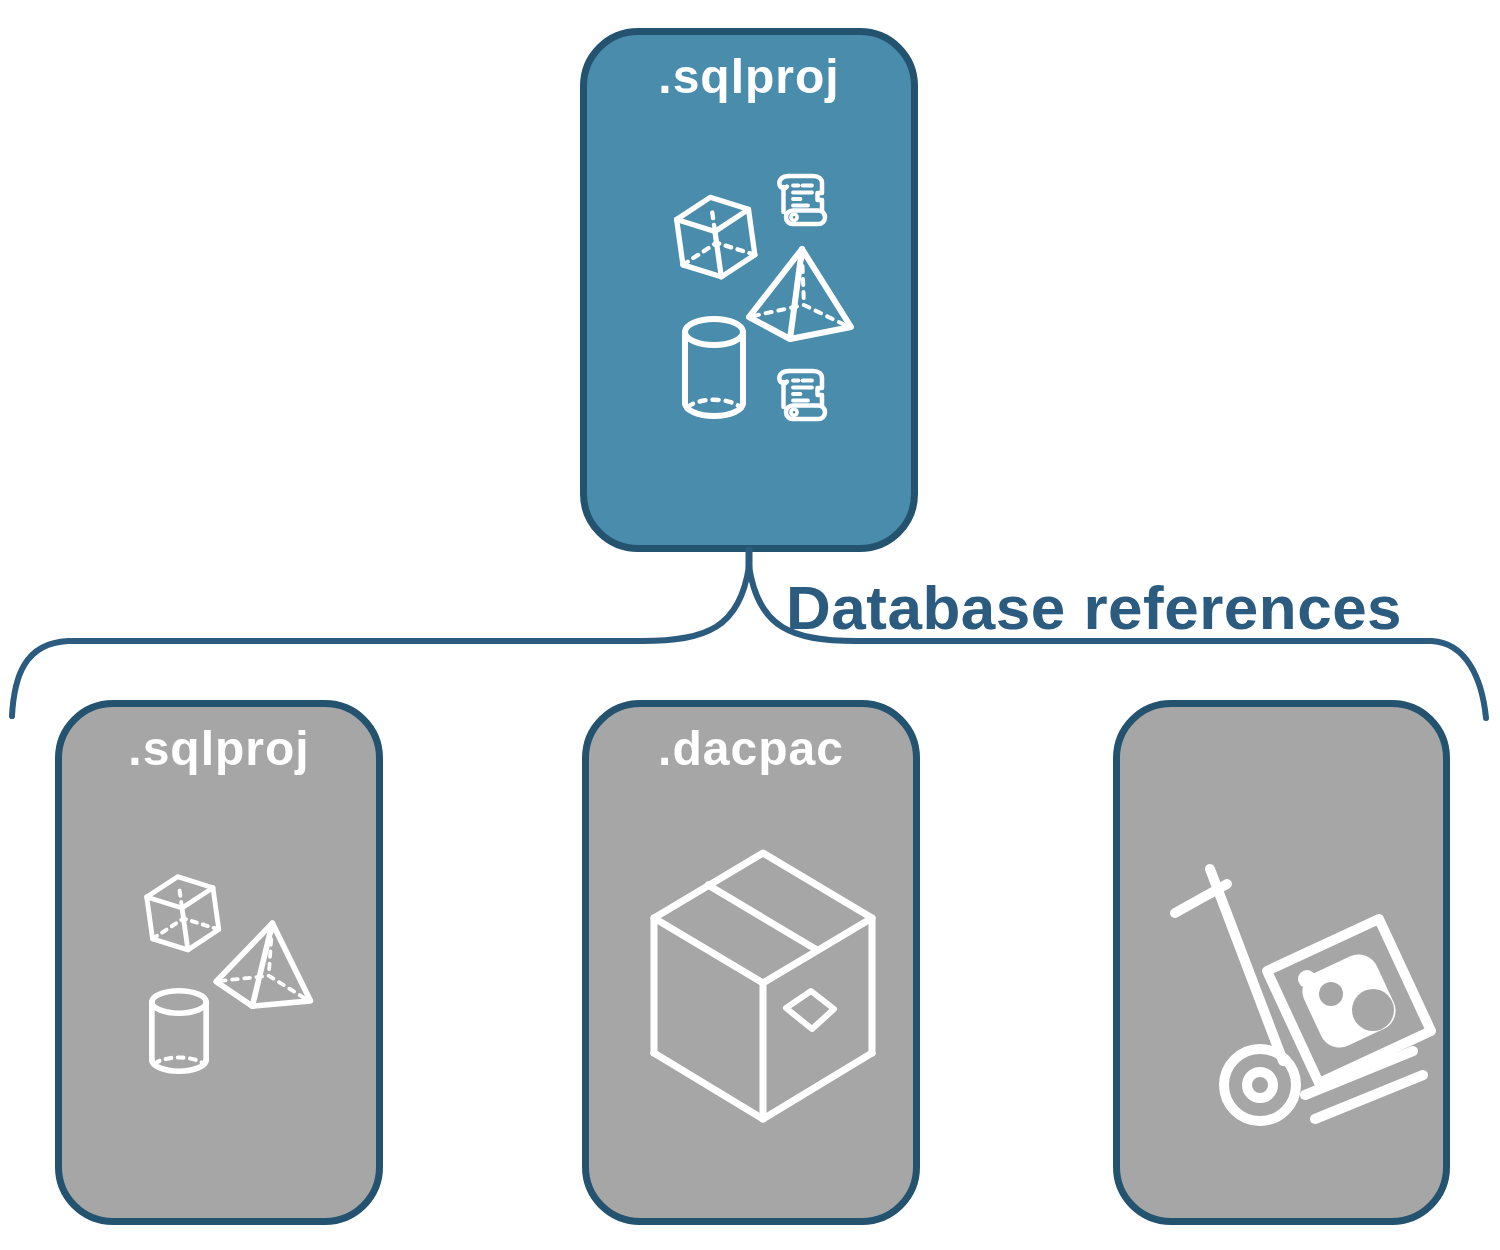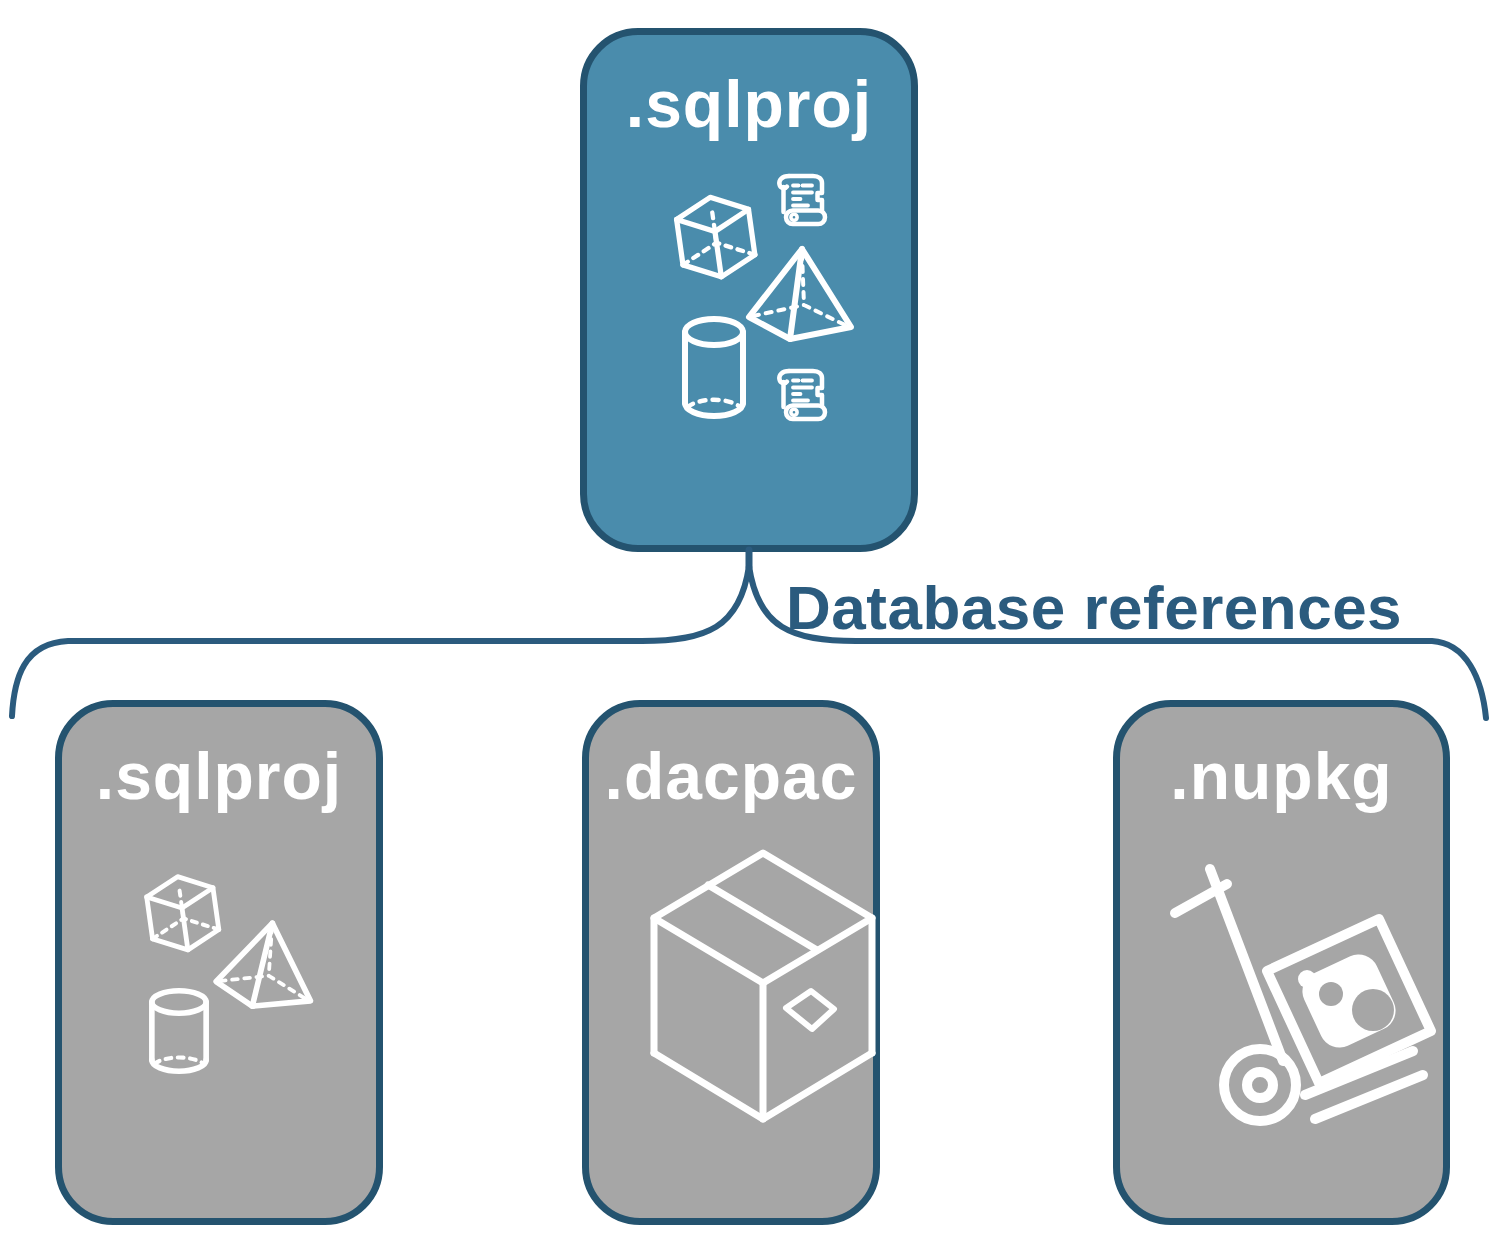--- a/index.html
+++ b/index.html
@@ -15,22 +15,22 @@
     font-family:"Liberation Sans",sans-serif;
   }
   .card{
     position:absolute;box-sizing:border-box;
     border:7px solid var(--line);
     border-radius:58px;
   }
   .card.root{background:var(--root-fill);}
   .card.child{background:var(--child-fill);}
   .card-title{
-    margin-top:33px;text-align:center;
-    font-weight:bold;font-size:66px;line-height:1.1;
+    margin-top:16px;text-align:center;
+    font-weight:bold;font-size:48px;line-height:1.1;
     color:#FFFFFF;letter-spacing:1px;
   }
   .icon{position:absolute;}
   .icon svg{display:block;overflow:visible;}
   .stroke{fill:none;stroke:var(--icon);stroke-linecap:round;stroke-linejoin:round;}
   .connector-label{
     position:absolute;left:786px;top:572px;
     font-weight:bold;font-size:62px;letter-spacing:0.5px;
     color:var(--brace);white-space:nowrap;
   }
@@ -122,36 +122,35 @@
   <div class="icon" style="left:84px;top:280px;">
     <svg width="66" height="88" viewBox="0 0 70 94">
       <ellipse class="stroke" stroke-width="6" cx="35" cy="16" rx="29" ry="12"></ellipse>
       <path class="stroke" stroke-width="6" d="M6,16 V78 M64,16 V78"></path>
       <path class="stroke" stroke-width="6" d="M6,78 A29,12 0 0 0 64,78"></path>
       <path class="stroke" stroke-width="4.5" stroke-dasharray="6 7" d="M9,82 A29,12 0 0 1 61,82"></path>
     </svg>
   </div>
 </div>
 
-<div class="card child" style="left:582px;top:700px;width:298px;height:525px;">
+<div class="card child" style="left:582px;top:700px;width:338px;height:525px;">
   <div class="card-title">.dacpac</div>
 
   <div class="icon" style="left:56px;top:138px;">
     <svg width="236" height="284" viewBox="0 0 236 284">
       <path class="stroke" stroke-width="7" d="M118,8 L227,73 L118,138 L9,73 Z"></path>
       <path class="stroke" stroke-width="7" d="M63,40 L172,105"></path>
       <path class="stroke" stroke-width="7" d="M9,73 V208 M227,73 V208 M118,138 V274"></path>
       <path class="stroke" stroke-width="7" d="M9,208 L118,274 L227,208"></path>
       <path class="stroke" stroke-width="6" d="M166,146 L189,164 L167,184 L141,163 Z"></path>
     </svg>
   </div>
 </div>
 
 <div class="card child" style="left:1113px;top:700px;width:337px;height:525px;">
-  <div class="card-title">.nupkg</div>
 
   <div class="icon" style="left:43px;top:148px;">
     <svg width="284" height="292" viewBox="0 0 284 292">
 
       <path class="stroke" stroke-width="10" d="M12,58 L64,29"></path>
       <path class="stroke" stroke-width="10" d="M47,14 L120,206"></path>
 
       <path class="stroke" stroke-width="10" d="M216,64 L268,176 L156,228 L104,116 Z"></path>
 
       <g>

